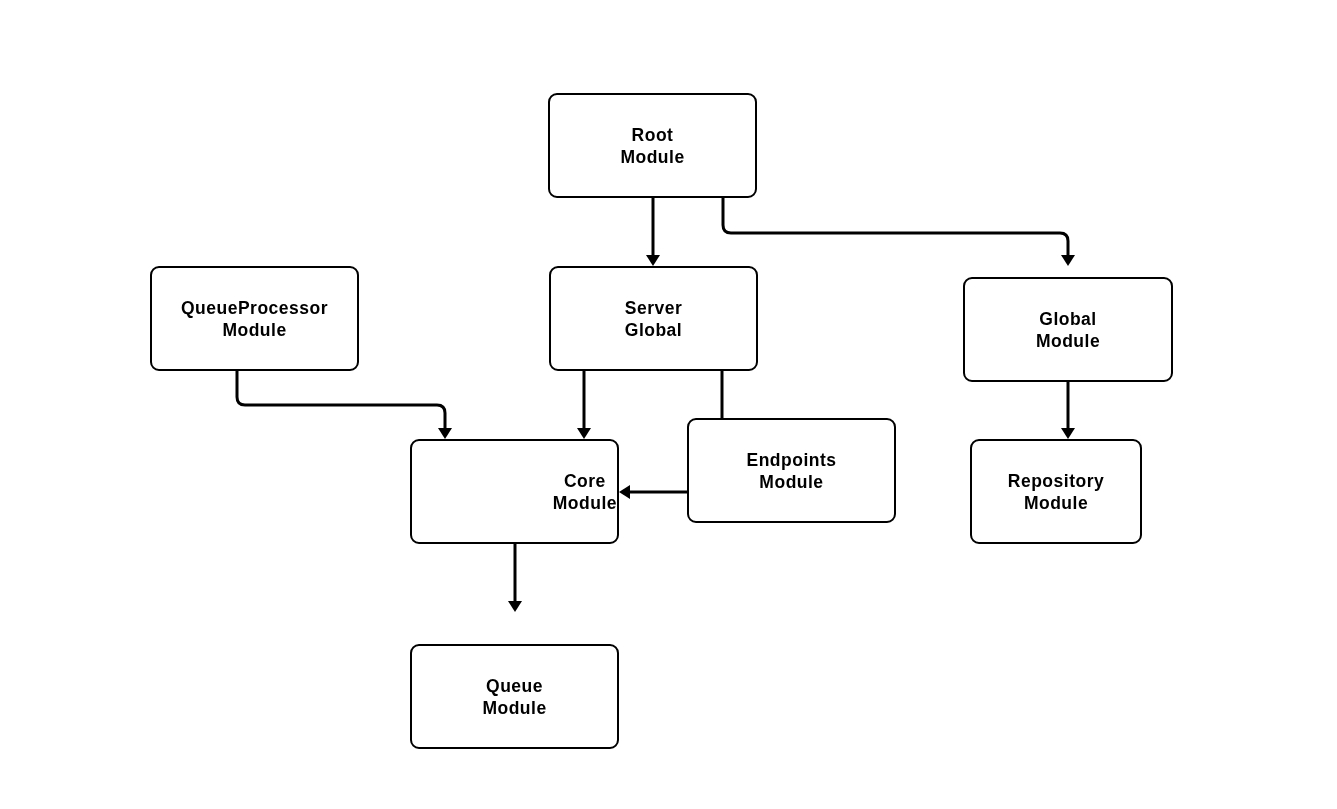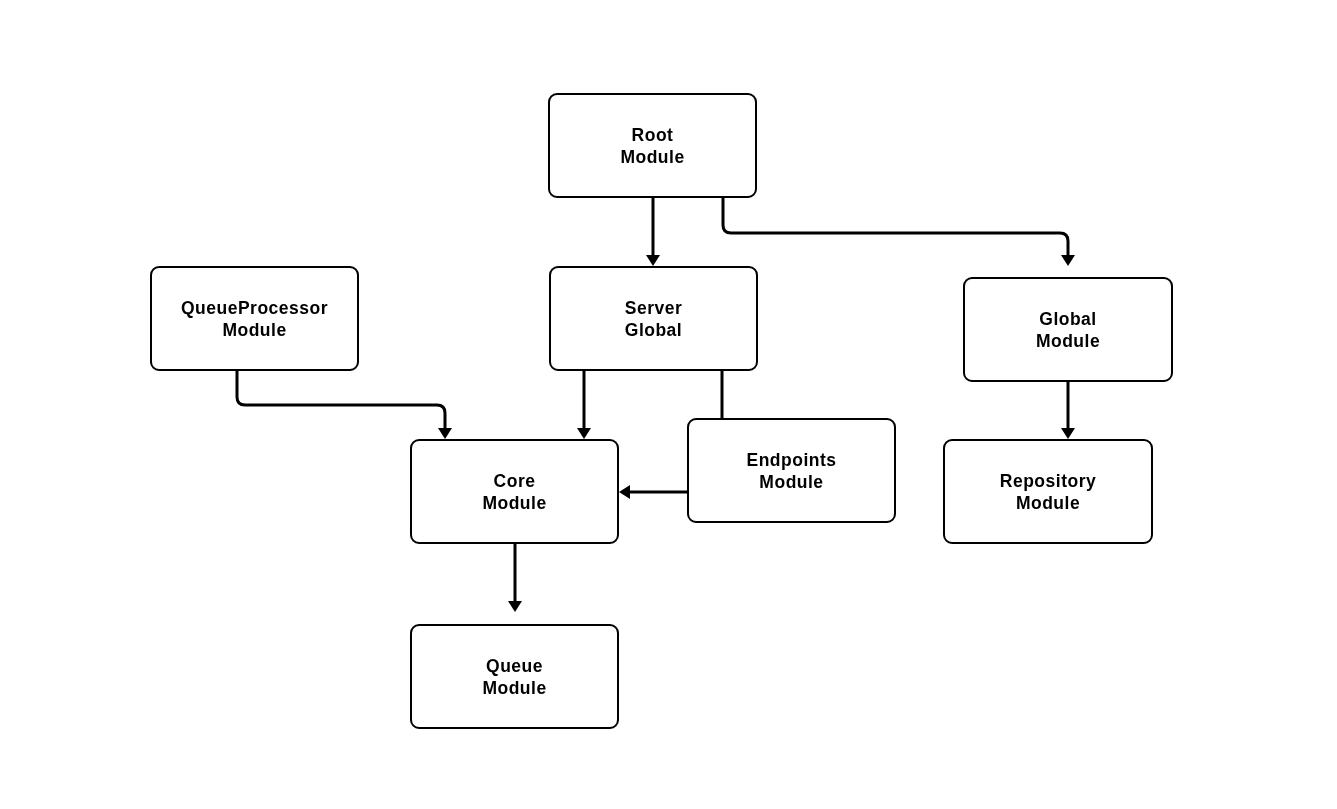--- a/index.html
+++ b/index.html
@@ -51,24 +51,24 @@
     color: #000000;
     text-align: center;
     white-space: pre-line;
     letter-spacing: 0.5px;
   }
   
   .node-root        { left: 548px;  top: 93px;  }
   .node-queue-processor { left: 150px; top: 266px; }
   .node-server      { left: 549px;  top: 266px; }
   .node-global      { left: 963px;  top: 277px; width: 210px; }
-  .node-core        { left: 410px;  top: 439px; }
+  .node-core        { left: 410px;  top: 439px; justify-content: flex-end; }
   .node-endpoints   { left: 687px;  top: 418px; }
-  .node-repository  { left: 943px;  top: 439px; width: 210px; }
-  .node-queue       { left: 410px;  top: 624px; }
+  .node-repository  { left: 970px;  top: 439px; width: 172px; }
+  .node-queue       { left: 410px;  top: 644px; }
 </style>
 </head>
 <body>
 
 <div class="canvas">
 
   <svg class="edges-layer" width="1337" height="809" viewBox="0 0 1337 809" xmlns="http://www.w3.org/2000/svg">
 
     <g>
       <path d="M 653 198 L 653 257"></path>

